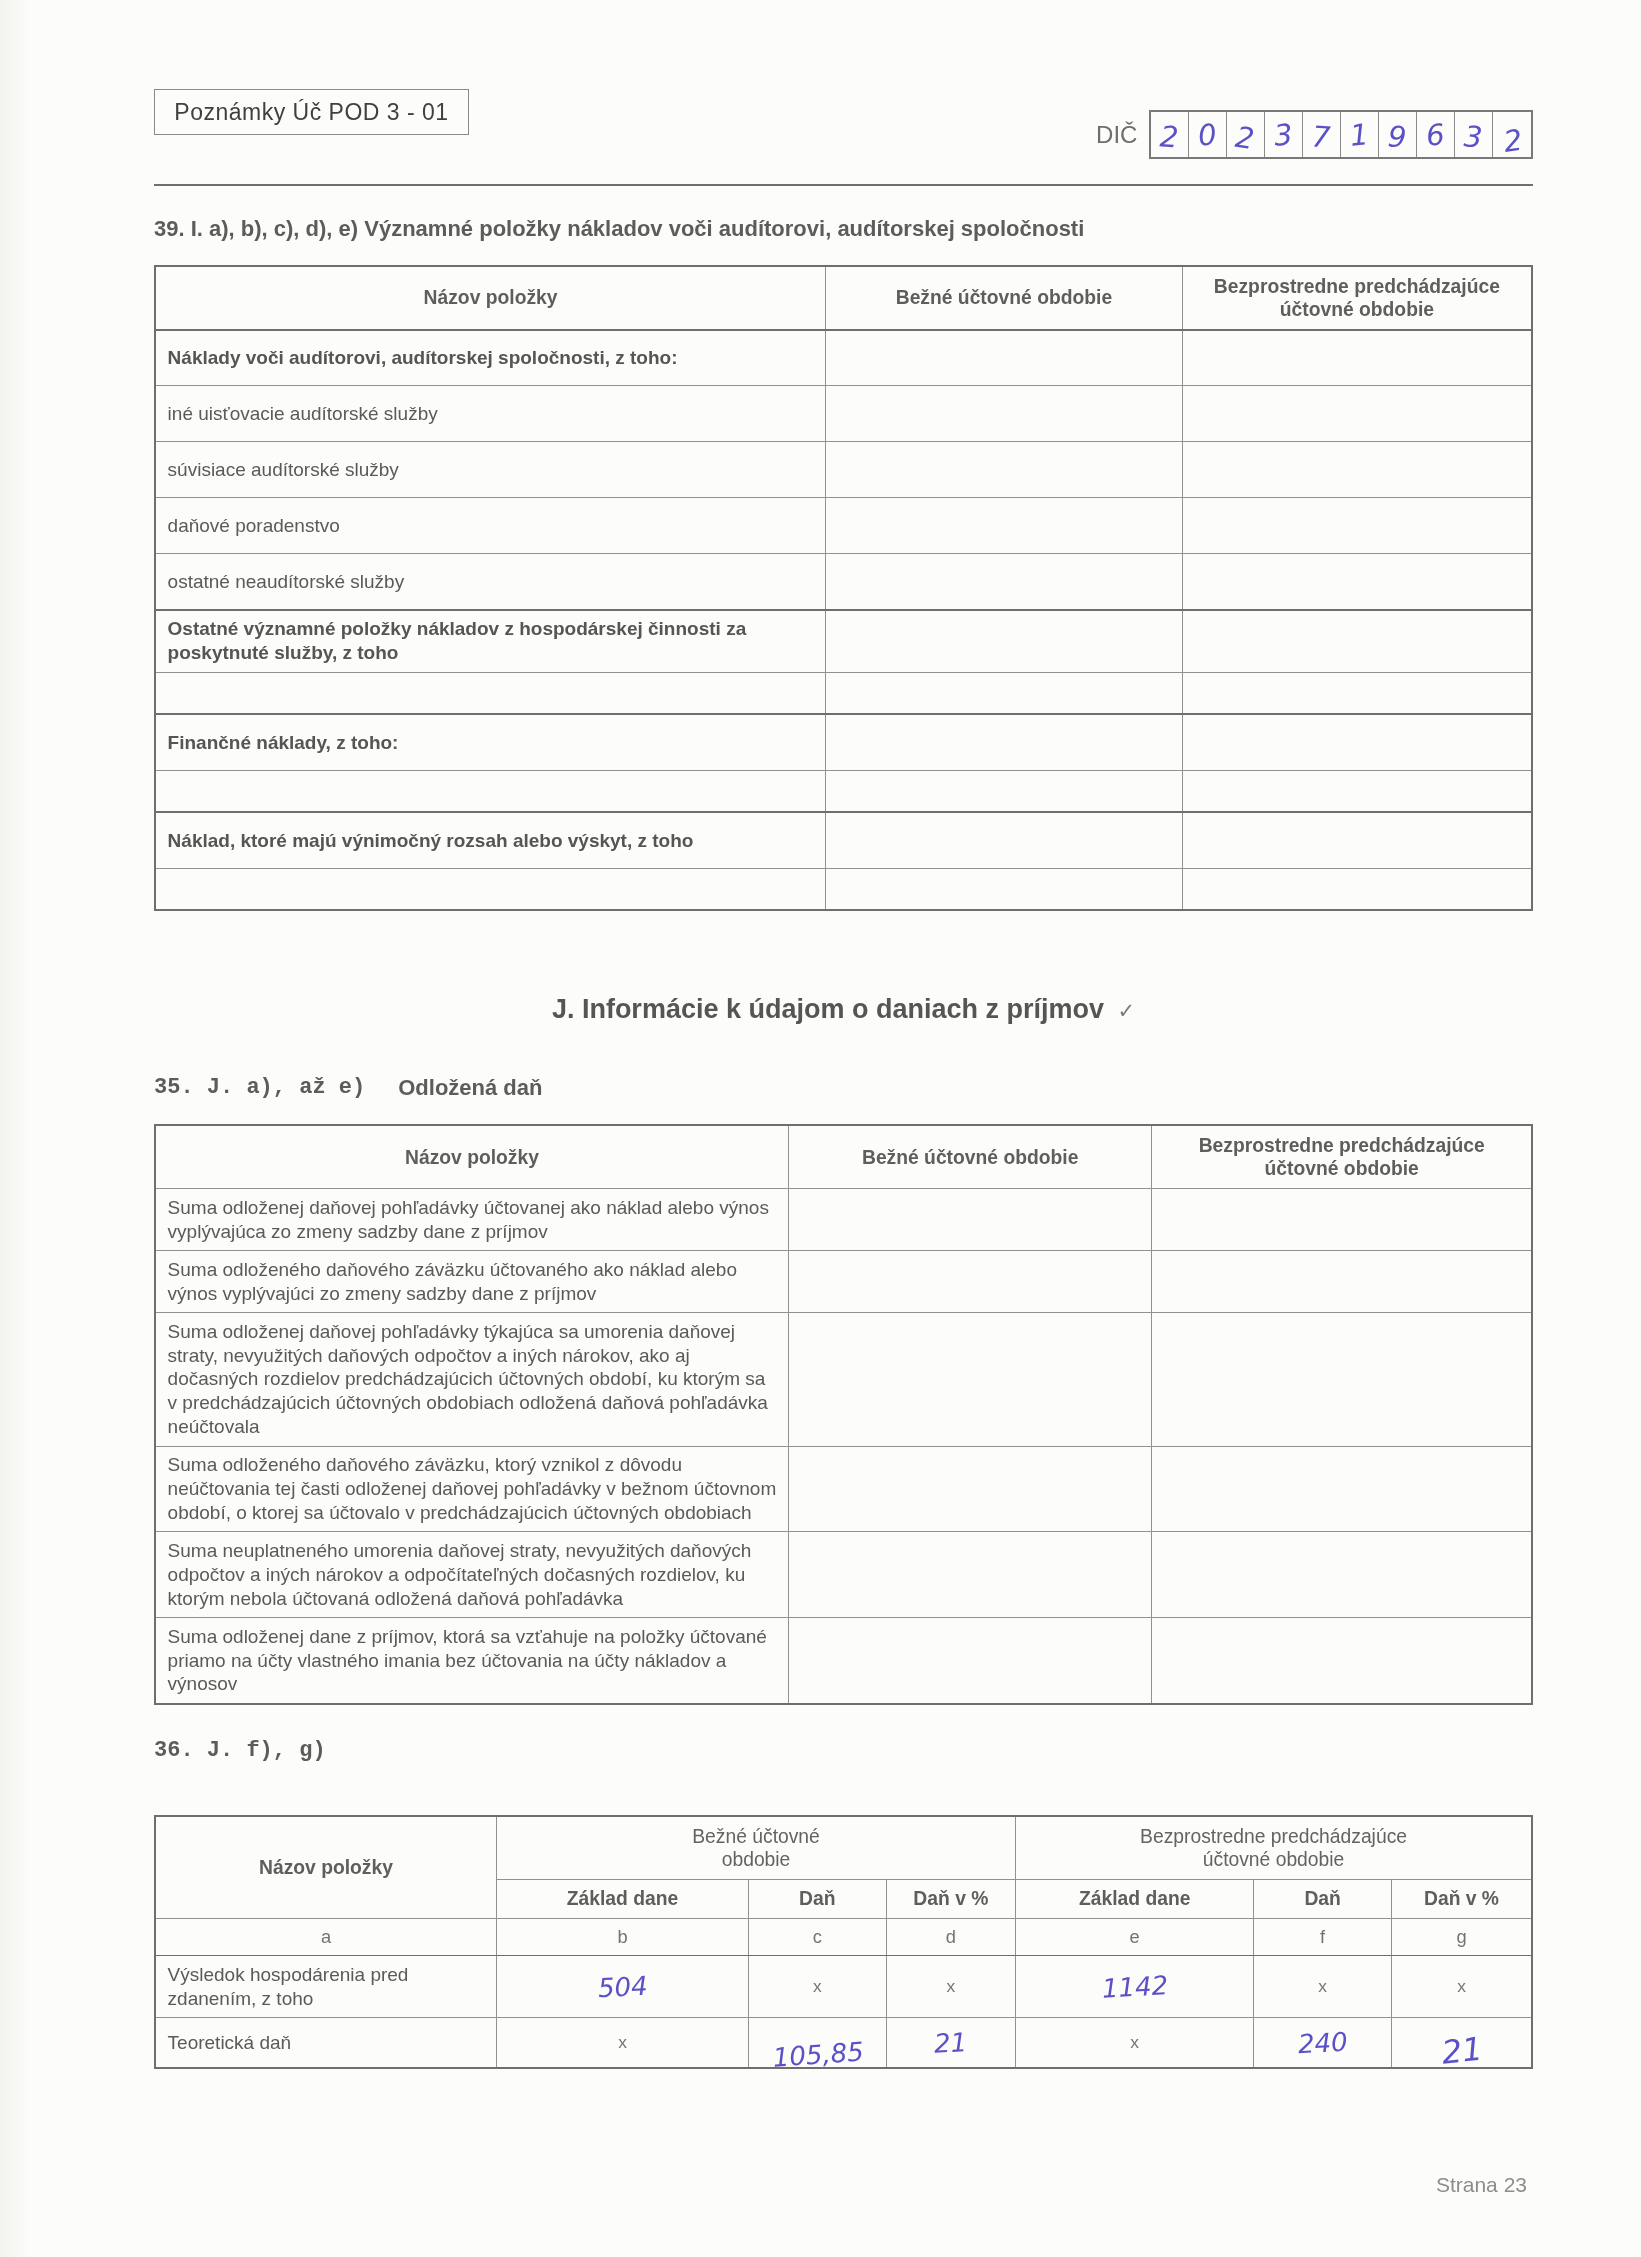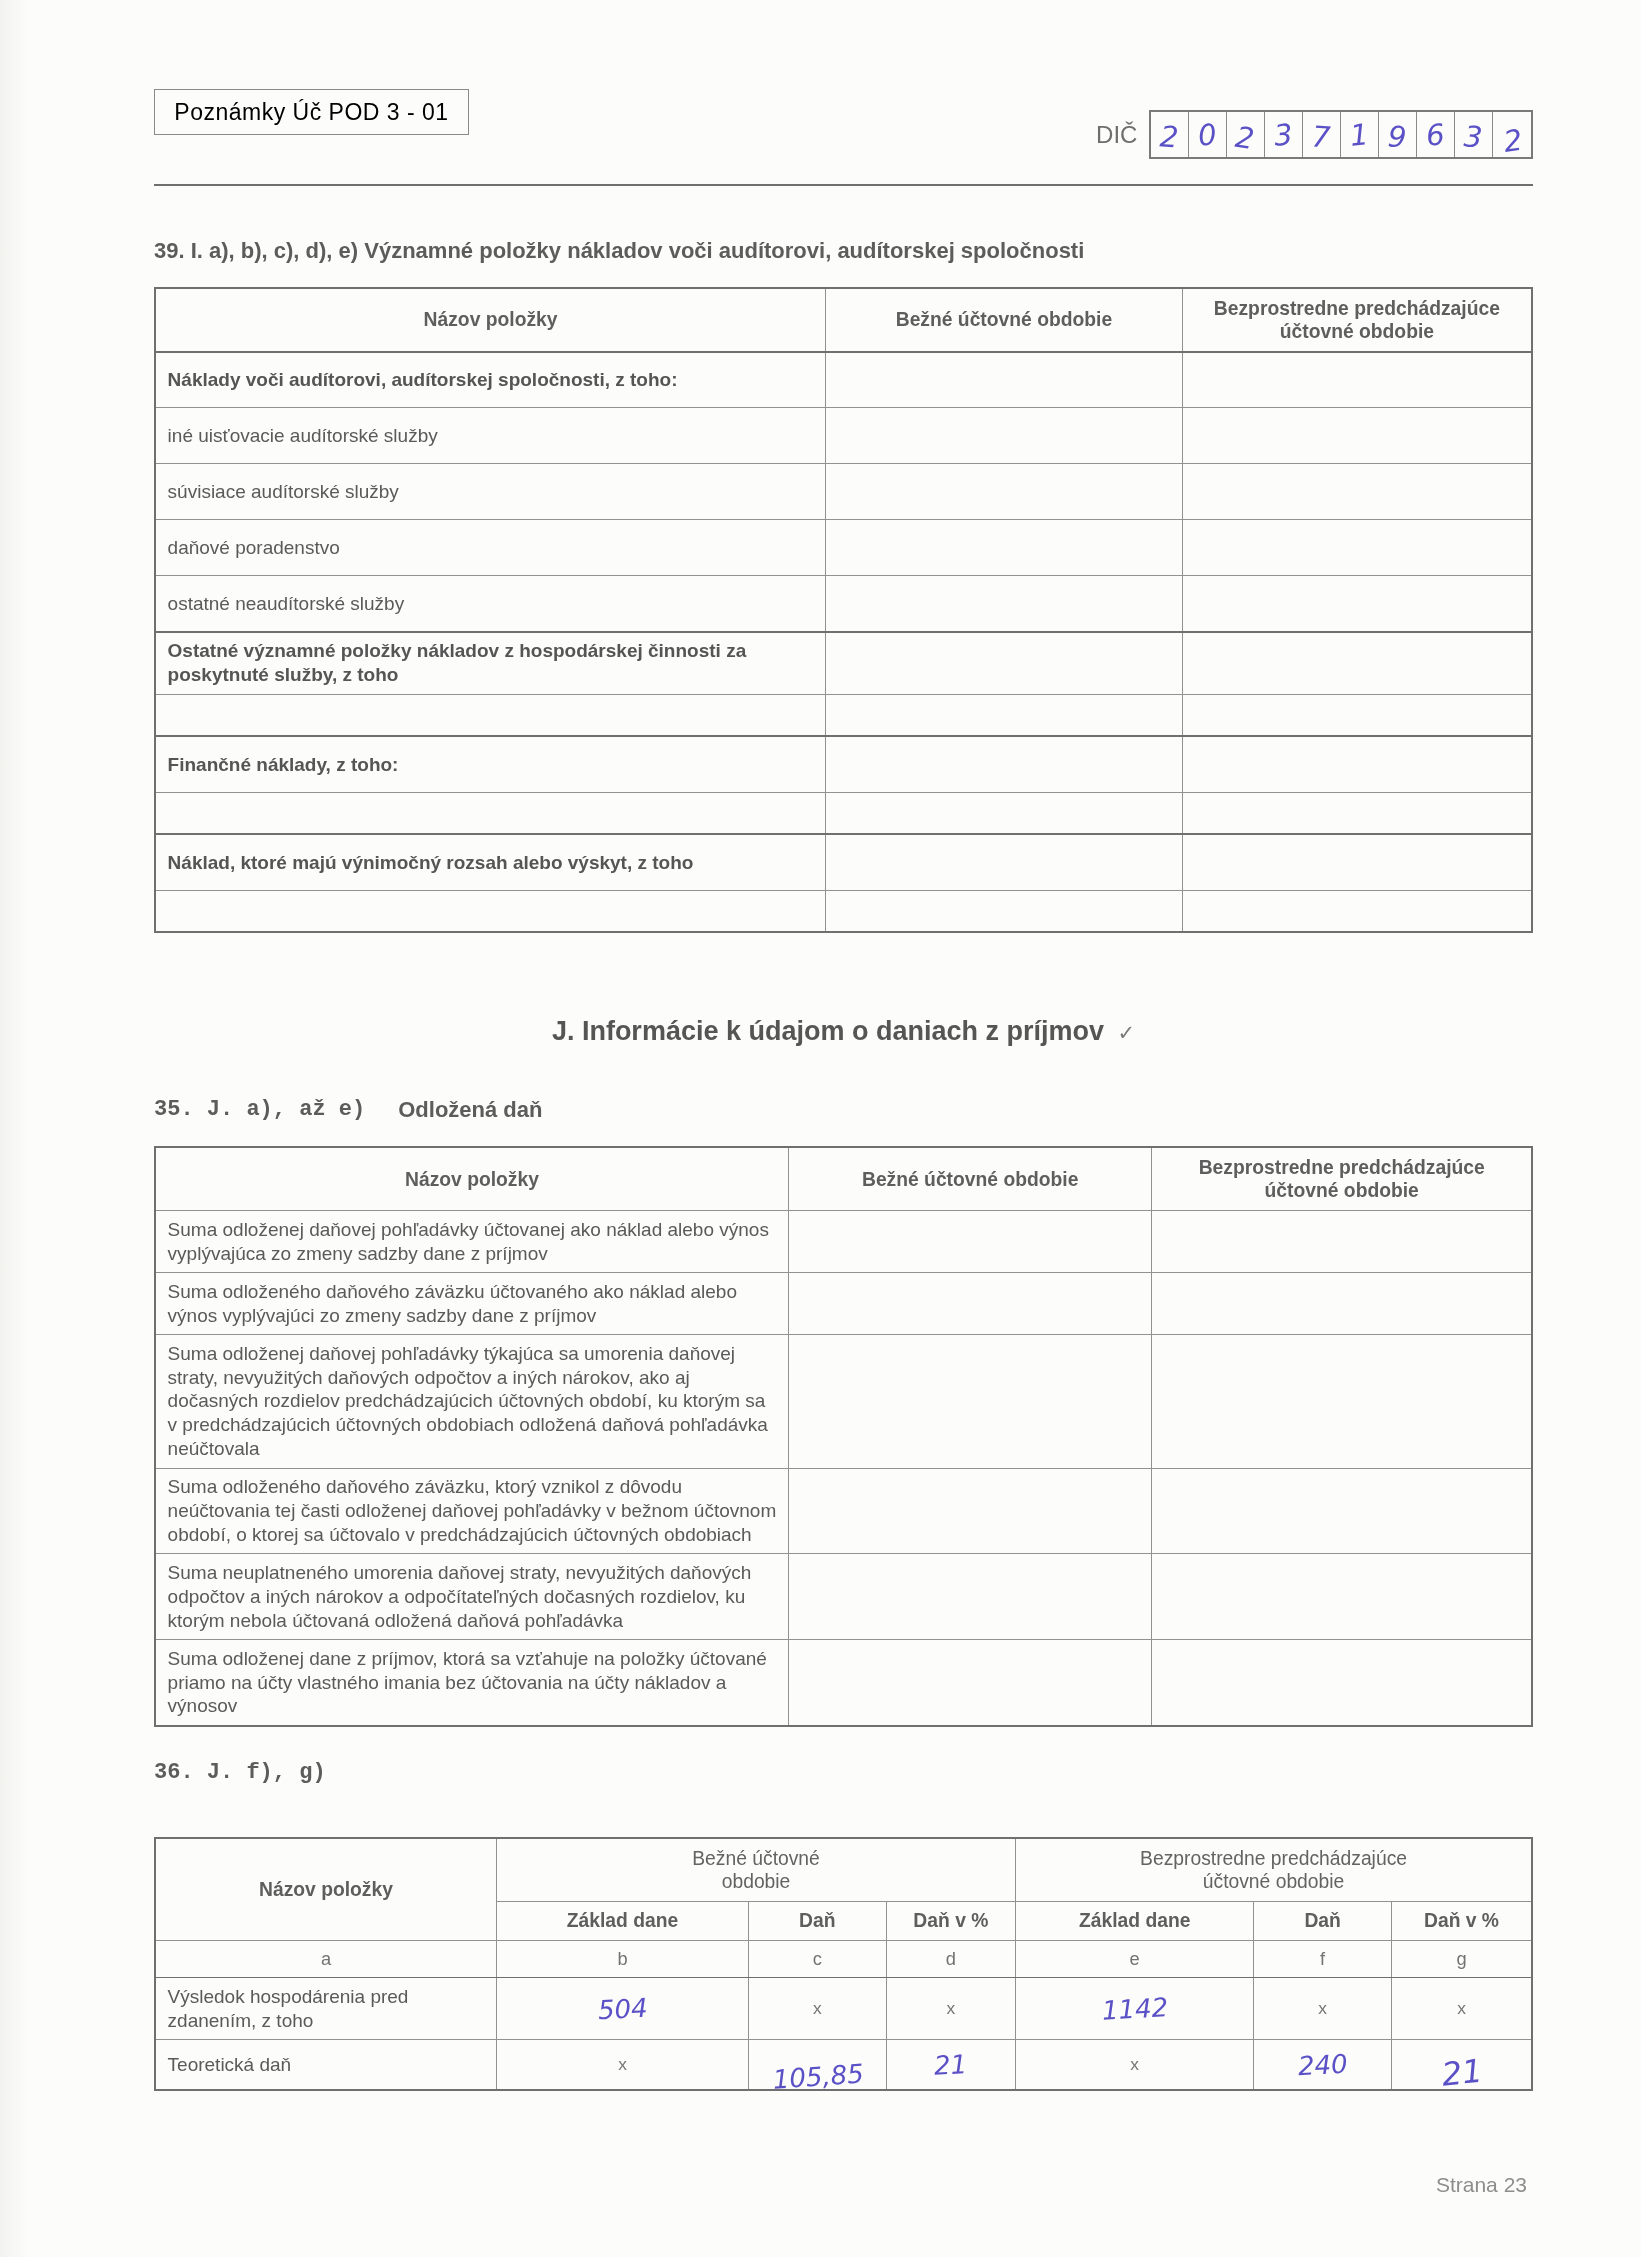--- a/index.html
+++ b/index.html
@@ -13,41 +13,41 @@
     font-family:"Liberation Sans", sans-serif;
     color:#5a5a5a;
     overflow:hidden;
   }
   .content { position:absolute; left:154px; top:0; width:1379px; }
 
   
   .header-row { display:flex; justify-content:space-between; align-items:flex-start; margin-top:89px; }
   .form-box {
     border:1.9px solid #8a8a8a; padding:8.7px 19.3px;
-    font-size:23px; color:#000000; letter-spacing:0.5px;
+    font-size:23px; color:#404040; letter-spacing:0.5px;
     background:#fcfcfa;
   }
   .dic-group { display:flex; align-items:center; margin-top:21px; }
   .dic-label { font-size:24px; color:#6e6e6e; margin-right:11.6px; }
   .dic-grid { display:flex; border:2.4px solid #7a7a7a; }
   .dic-cell {
     width:38px; height:45px; border-right:1.4px solid #8a8a8a;
     display:flex; align-items:center; justify-content:center;
   }
   .dic-cell:last-child { border-right:none; }
   .dic-cell .ink { font-size:29px; }
   .dic-cell:nth-child(odd) .ink { transform:rotate(4deg) translateY(1.9px); }
   .dic-cell:nth-child(even) .ink { transform:rotate(-5deg); }
   .dic-cell:nth-child(3) .ink { transform:rotate(8deg) translateY(2.9px); }
   .dic-cell:nth-child(10) .ink { transform:rotate(-8deg) translateY(5.8px); }
 
   .rule { border-top:2.9px solid #6f6f6f; margin-top:25px; }
 
   
-  .sec-title { margin-top:52px; font-size:22px; font-weight:bold; color:#5c5c5c; }
+  .sec-title { margin-top:30px; font-size:22px; font-weight:bold; color:#5c5c5c; }
   .j-title { margin-top:83px; text-align:center; font-size:27px; font-weight:bold; color:#555; }
   .j-title .check { font-weight:normal; font-size:21px; color:#7a7a7a; margin-left:13.5px; vertical-align:middle; }
   .num-title { margin-top:50px; display:flex; font-size:22px; font-weight:bold; color:#5c5c5c; }
   .num-title .num { flex:0 0 auto; margin-right:33px;font-family:Liberation Mono, monospace; }
   .num-title .txt { flex:1; }
 
   
   table { border-collapse:collapse; width:100%; table-layout:fixed; border:2.4px solid #6f6f6f; margin-top:23px; }
   th, td { border:1.4px solid #919191; vertical-align:middle; }
   th {

